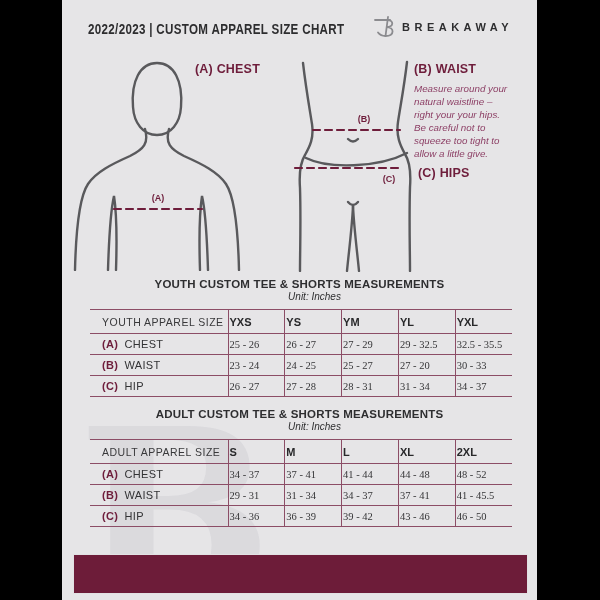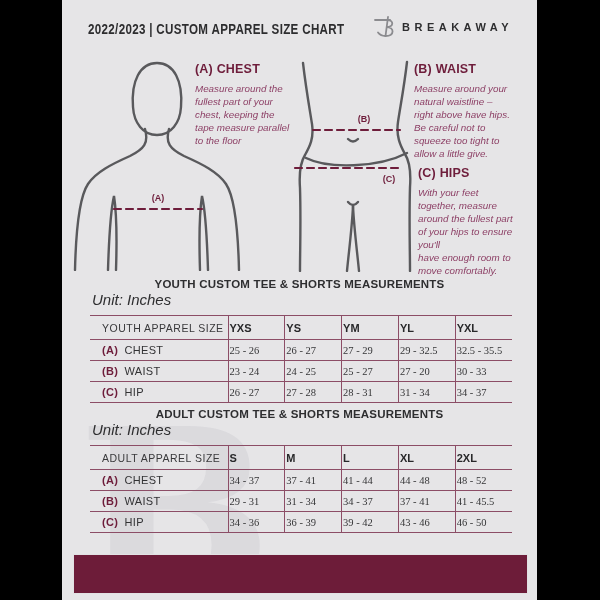--- a/index.html
+++ b/index.html
@@ -28,21 +28,21 @@
            font-weight:500;white-space:pre-line;}
   .instr-a{left:133px;top:62px;}
   .instr-b{left:352px;top:62px;}
   .instr-c{left:356px;top:166px;}
 
   
   .tbl-sec{position:absolute;left:0;width:475px;z-index:1;}
   .tbl-sec.t0{top:278px;}
   .tbl-sec.t1{top:408px;}
   .tbl-title{text-align:center;font-size:11.5px;font-weight:700;color:#2e2e30;letter-spacing:.2px;}
-  .tbl-unit{font-size:15px;font-style:italic;color:#2e2e30;margin-top:1px;margin-left:30px;}
+  .tbl-unit{text-align:center;font-size:10px;font-style:italic;color:#2e2e30;margin-top:1px;margin-left:30px;}
   table.size-table{width:422px;margin:7px 0 0 28px;border-collapse:collapse;table-layout:fixed;}
   table.size-table col.c0{width:138px;}
   table.size-table tr{height:21px;}
   table.size-table thead tr{height:24px;border-top:1.5px solid #8c4d66;margin-top:44px;}
   table.size-table tr{border-bottom:1.5px solid #8c4d66;}
   th.size,td.val{border-left:1.4px solid #8c4d66;text-align:left;}
   th.lbl-head{text-align:left;padding-left:12px;font-weight:400;font-size:10.5px;
               letter-spacing:.5px;color:#39393b;}
   th.size{font-size:11px;font-weight:700;color:#28282a;}
   td.val{font-size:10.5px;color:#353537;font-family:Liberation Serif, serif;}
@@ -96,44 +96,32 @@
         <path d="M65,150 C64,172 61,194 59,215"></path>
         <path d="M65,150 C66,172 69,194 71,215"></path>
         <path class="dash" d="M25,74 L112,74"></path>
         <path class="dash" d="M7,112 L113,112"></path>
         <text x="76" y="66" text-anchor="middle">(B)</text>
         <text x="101" y="126" text-anchor="middle">(C)</text>
       </svg>
 
       <div class="instr instr-a">
         <h3>(A) CHEST</h3>
-        <p>Measure around the
-fullest part of your
-chest, keeping the
-tape measure parallel
-to the floor</p>
       </div>
       <div class="instr instr-b">
         <h3>(B) WAIST</h3>
         <p>Measure around your
 natural waistline –
-right above have hips.
+right your your hips.
 Be careful not to
 squeeze too tight to
 allow a little give.</p>
       </div>
       <div class="instr instr-c">
         <h3>(C) HIPS</h3>
-        <p>With your feet
-together, measure
-around the fullest part
-of your hips to ensure
-you'll
-have enough room to
-move comfortably.</p>
       </div>
     </div>
 
     <div id="tables">
         <section class="tbl-sec t0">
           <div class="tbl-title">YOUTH CUSTOM TEE &amp; SHORTS MEASUREMENTS</div>
           <div class="tbl-unit">Unit: Inches</div>
           <table class="size-table">
             <colgroup>
               <col class="c0">

